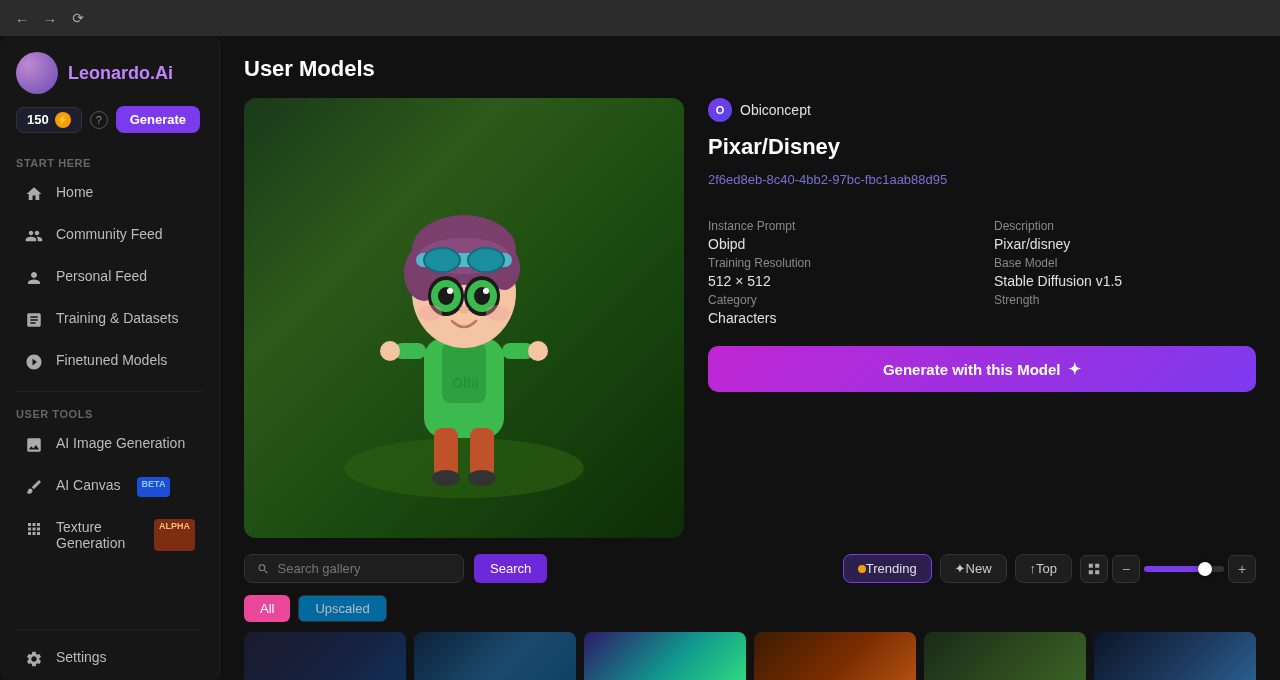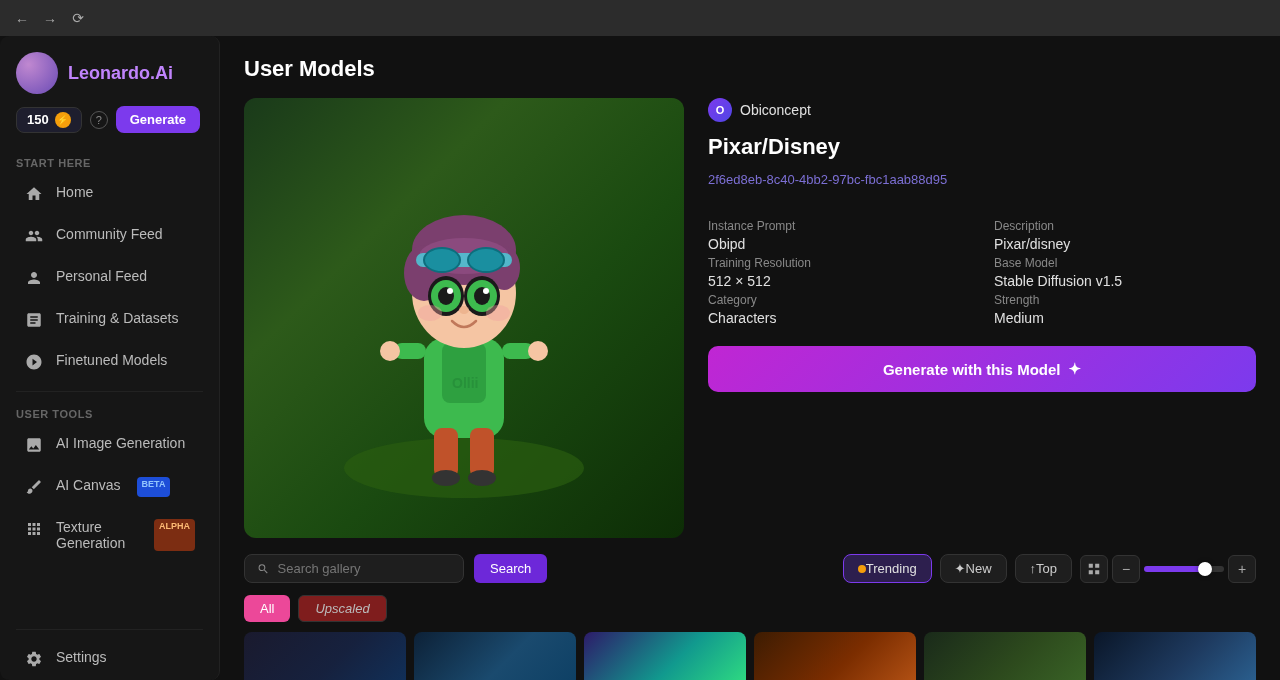--- a/index.html
+++ b/index.html
@@ -390,24 +390,23 @@
       padding: 5px 16px;
       font-size: 13px;
       cursor: pointer;
       font-weight: 500;
     }
     .tag-btn.active {
       background: #ec4899;
       color: white;
     }
     .tag-btn.inactive {
-      background: #7f1d1d;
+      background: #0369a1;
       color: #bbb;
       border: 1px solid #333;
-      font-style: italic;
     }
 
     .gallery-thumbnails {
       display: flex;
       gap: 8px;
       overflow: hidden;
     }
     .thumb {
       flex: 1;
       height: 80px;
@@ -640,21 +639,20 @@
           <div class="meta-item">
             <div class="meta-label">Base Model</div>
             <div class="meta-value">Stable Diffusion v1.5</div>
           </div>
           <div class="meta-item">
             <div class="meta-label">Category</div>
             <div class="meta-value">Characters</div>
           </div>
           <div class="meta-item">
             <div class="meta-label">Strength</div>
-            <div class="meta-value">Medium</div>
           </div>
         </div>
 
         <button class="generate-btn">
           <span>Generate with this Model</span>
           <span>✦</span>
         </button>
       </div>
     </div>
 

